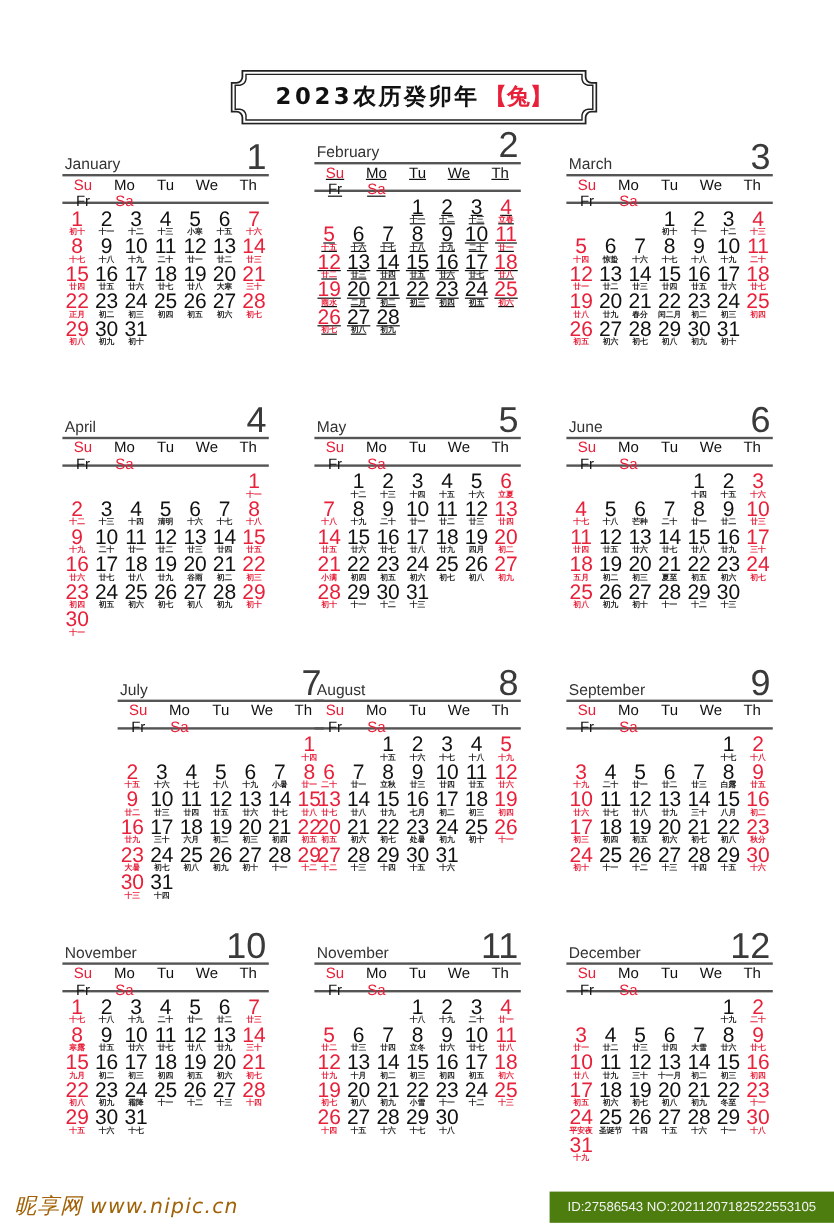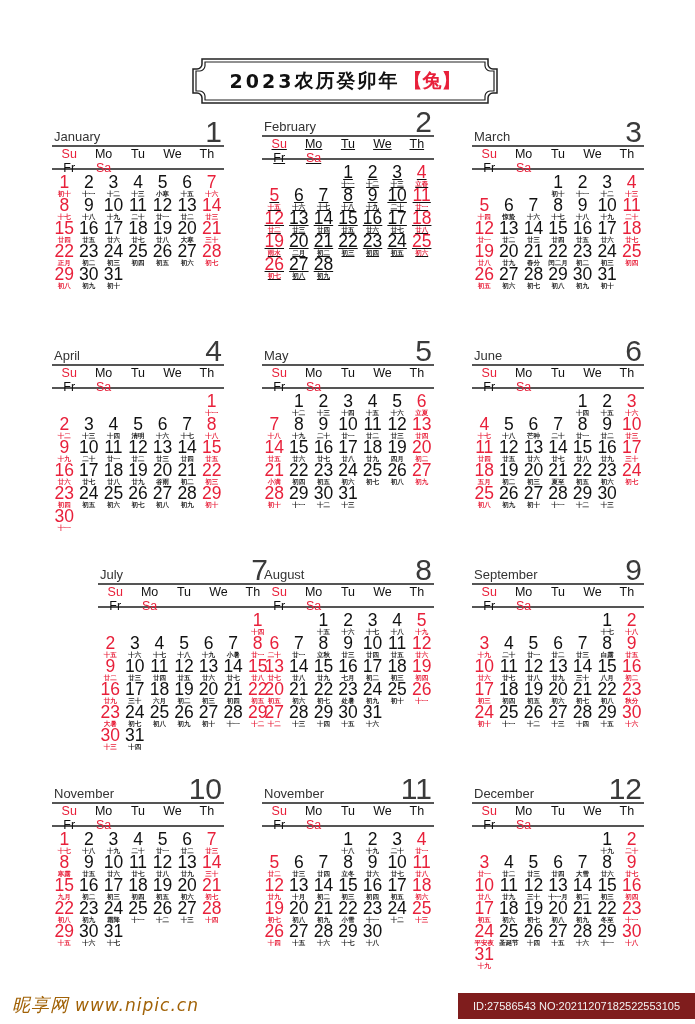--- a/index.html
+++ b/index.html
@@ -37,21 +37,21 @@
   .day .n { display: block; font-size: 17.5px; color: #111; height: 16px; }
   .day .l { display: block; font-size: 6.5px; font-weight: bold; color: #222; margin-top: 1px; white-space: nowrap; transform: scaleX(1); }
   .day.we .n, .day.we .l { color: #e8203a; }
 
   .watermark-logo {
     position: absolute; left: 12px; top: 993px; font-size: 18px; color: #a16207; font-style: italic; letter-spacing: 1px;
     font-family: "DejaVu Sans", sans-serif;
   }
   .watermark-logo .url { font-size: 17px; margin-left: 6px; }
   .watermark-id {
-    position: absolute; right: 0; top: 993px; width: 237px; height: 26px; background: #7f1d1d; color: #f2f2f2;
+    position: absolute; right: 0; top: 993px; width: 237px; height: 26px; background: #4d7c0f; color: #f2f2f2;
     font-size: 11px; display: flex; align-items: center; justify-content: center;
   }
 </style>
 </head>
 <body>
 
 <div class="title-frame">
   <svg width="306" height="46" viewBox="0 0 306 46">
     <path d="M10 1 H296 V6 A5 5 0 0 0 301 11 H305 V35 H301 A5 5 0 0 0 296 40 V45 H10 V40 A5 5 0 0 0 5 35 H1 V11 H5 A5 5 0 0 0 10 6 Z" fill="none" stroke="#222" stroke-width="1.5"></path>
     <path d="M13 4 H293 V8 A6 6 0 0 0 298 13 H302 V33 H298 A6 6 0 0 0 293 38 V42 H13 V38 A6 6 0 0 0 8 33 H4 V13 H8 A6 6 0 0 0 13 8 Z" fill="none" stroke="#222" stroke-width="1.2"></path>

